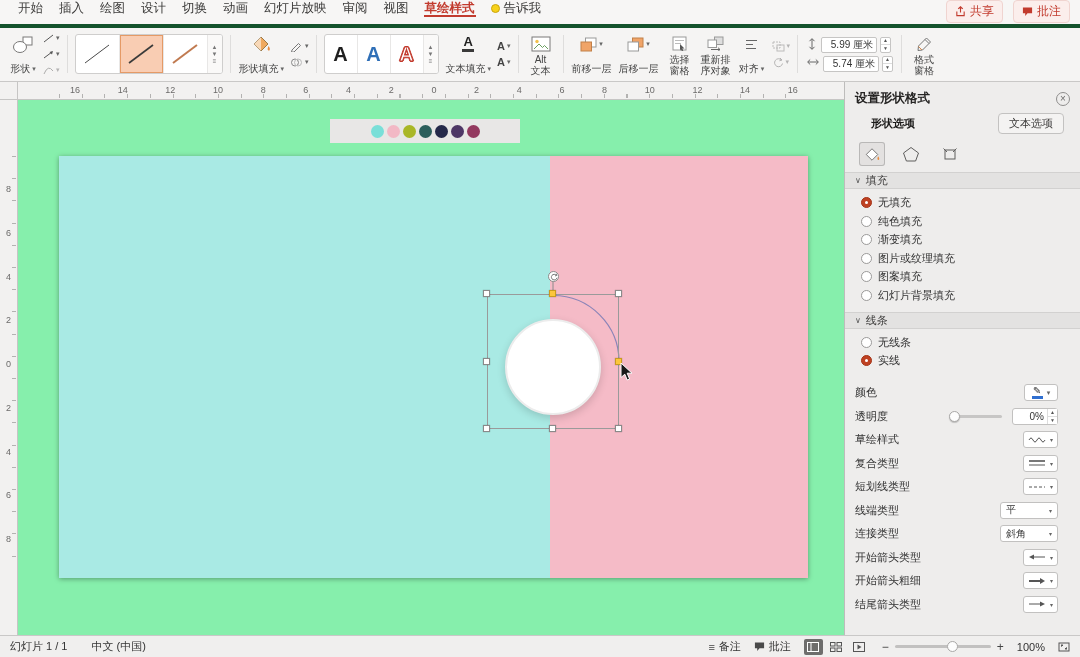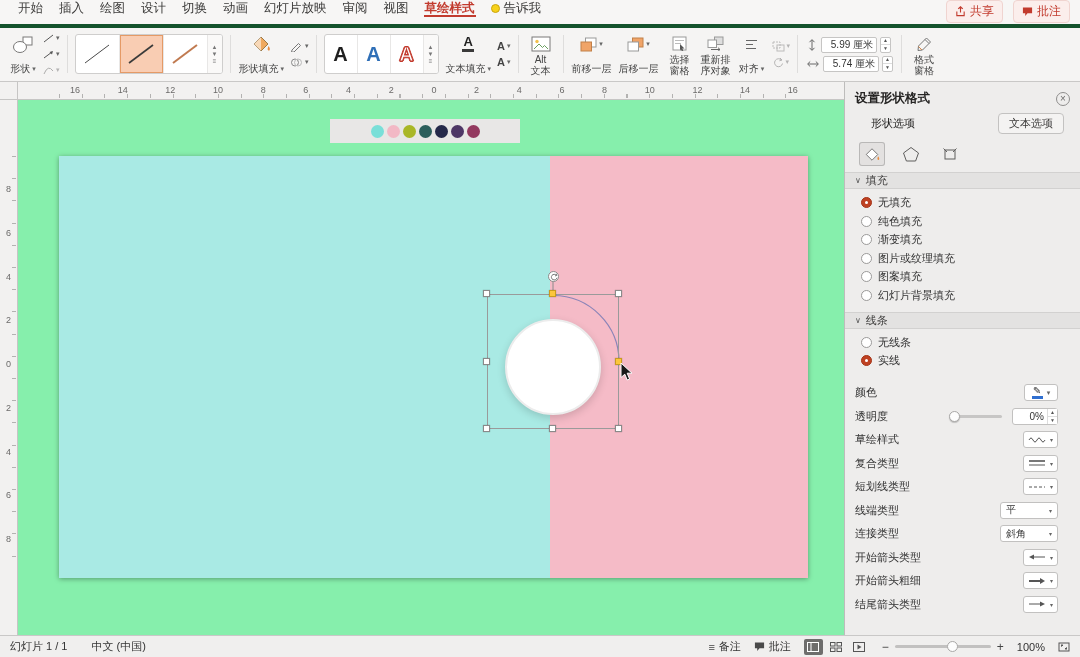--- a/index.html
+++ b/index.html
@@ -37,21 +37,21 @@
 .gallery.tex .gcell{width:33px}
 .gmore{width:14px;display:flex;flex-direction:column;align-items:center;justify-content:center;font-size:6px;color:#777;gap:1px;background:#faf9f8}
 .A{font-size:20px;font-weight:bold;line-height:20px}
 .a1{color:#1f1f1f}
 .a2{color:#2f6fb7}
 .a3{color:#fff;-webkit-text-stroke:1px #c23b2e;text-shadow:-1px 0 #c23b2e,1px 0 #c23b2e,0 -1px #c23b2e,0 1px #c23b2e}
 .tfi{display:flex;flex-direction:column;align-items:center}
 .tfi b{font-size:13px;line-height:12px;color:#222}
 .tfi i{width:12px;height:3px;background:#3a3a3a;margin-top:1px}
 .sizecol{display:flex;flex-direction:column;justify-content:center;gap:3px;padding:0 3px}
-.sizerow{display:flex;align-items:center;gap:3px}
+.sizerow{display:flex;gap:3px}
 .szbox{width:56px;height:16px;background:#fff;border:1px solid #c6c5c4;border-radius:2px;font-size:10px;display:flex;align-items:center;justify-content:flex-end;padding:0 3px;white-space:nowrap}
 .stepper{width:11px;height:16px;border:1px solid #c6c5c4;border-radius:2px;background:#fff;display:flex;flex-direction:column}
 .stepper span{flex:1;display:flex;align-items:center;justify-content:center;font-size:5px;color:#555;line-height:1}
 .stepper span:first-child{border-bottom:1px solid #ddd}
 
 
 .content{flex:1;display:flex;min-height:0}
 .canvas-wrap{flex:1;position:relative;background:#86efac;overflow:hidden}
 .ruler-corner{position:absolute;left:0;top:0;width:18px;height:18px;background:#f2f1f0;border-right:1px solid #c6c5c4;border-bottom:1px solid #c6c5c4;z-index:3}
 .h-ruler{position:absolute;left:18px;right:0;top:0;height:18px;background:#f2f1f0;border-bottom:1px solid #c6c5c4;z-index:2}
@@ -76,21 +76,21 @@
 .arc-guide{position:absolute;left:465px;top:170px;pointer-events:none}
 .cursor{position:absolute;left:602px;top:262px;pointer-events:none}
 
 
 .panel{width:236px;flex:0 0 auto;background:#eeedec;border-left:1px solid #bdbcbb;display:flex;flex-direction:column;font-size:11px}
 .panel-head{display:flex;align-items:center;padding:8px 10px 4px}
 .panel-title{font-weight:bold;font-size:12.5px;color:#262524}
 .panel-close{margin-left:auto;width:14px;height:14px;border-radius:50%;border:1px solid #8f8e8d;color:#6f6e6d;font-size:10px;line-height:1;display:flex;align-items:center;justify-content:center}
 .panel-tabs{display:flex;align-items:center;padding:2px 16px 6px;justify-content:space-between}
 .ptab{padding:2px 10px;color:#3b3a39}
-.ptab.active{font-weight:normal;color:#1b1a19}
+.ptab.active{font-weight:bold;color:#1b1a19}
 .ptab.boxed{border:1px solid #c3c2c1;border-radius:4px;background:#f4f3f2}
 .icon-tabs{display:flex;gap:13px;padding:2px 14px 6px}
 .itab{width:26px;height:24px;display:flex;align-items:center;justify-content:center;border-radius:3px}
 .itab.sel{background:#e3e1e0;box-shadow:inset 0 0 0 1px #b9b8b7}
 .sec-head{height:17px;background:#e3e2e1;border-top:1px solid #d2d1d0;border-bottom:1px solid #d2d1d0;display:flex;align-items:center;gap:5px;padding:0 10px;color:#3c3b3a}
 .chev{font-size:8px;color:#555}
 .opts{padding:6px 12px 9px 16px;display:flex;flex-direction:column;gap:3.5px}
 .opt{display:flex;align-items:center;gap:6px}
 .radio{width:11px;height:11px;border-radius:50%;background:#fff;border:1px solid #9b9a99;flex:0 0 auto;position:relative}
 .radio.sel{background:#bf4122;border-color:#a43417}

